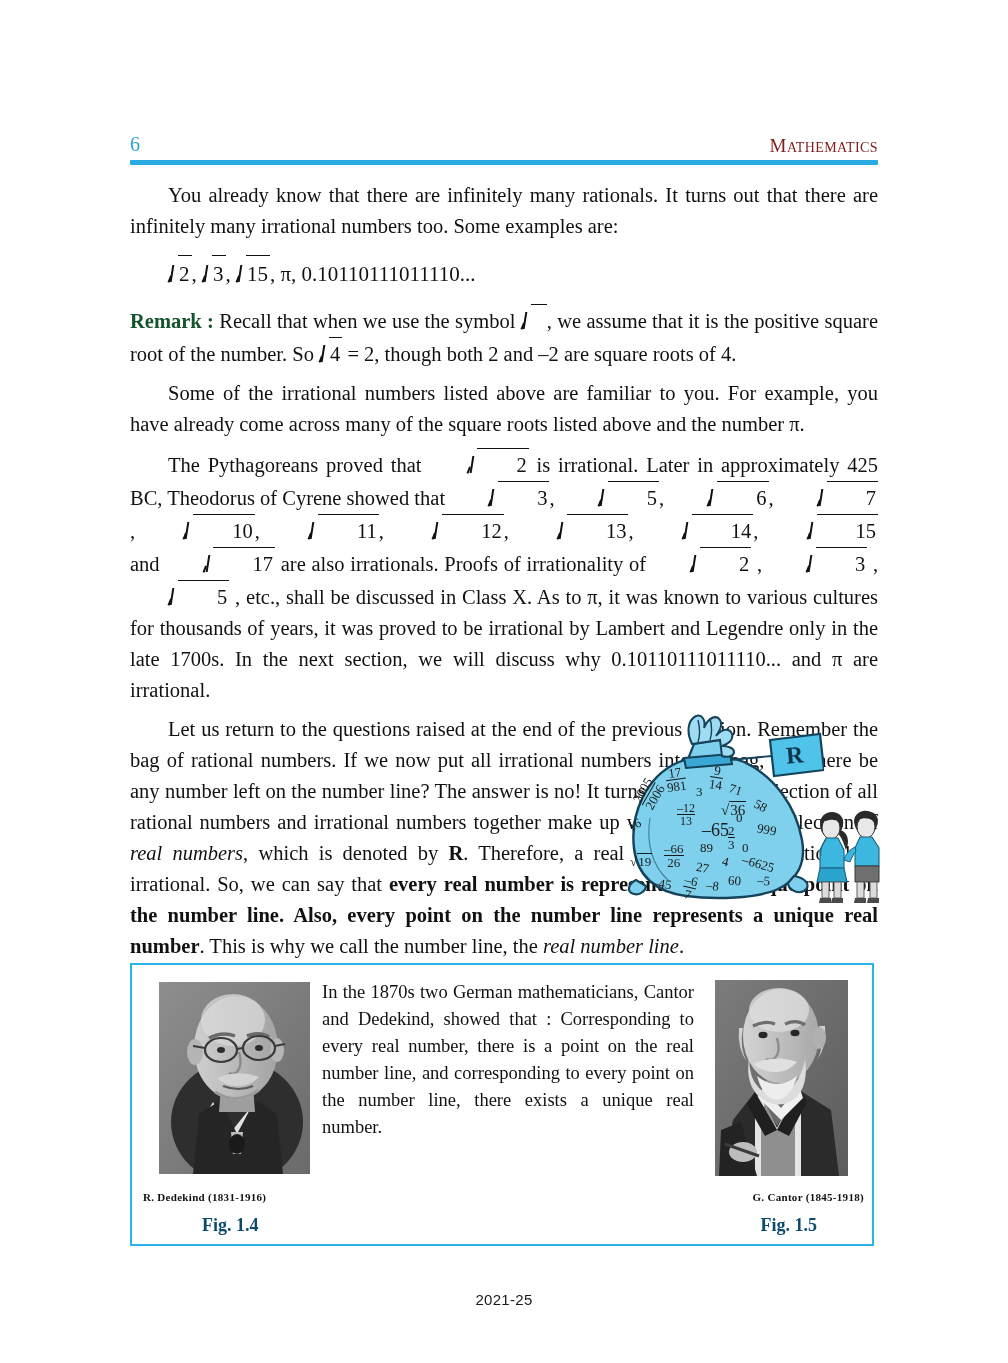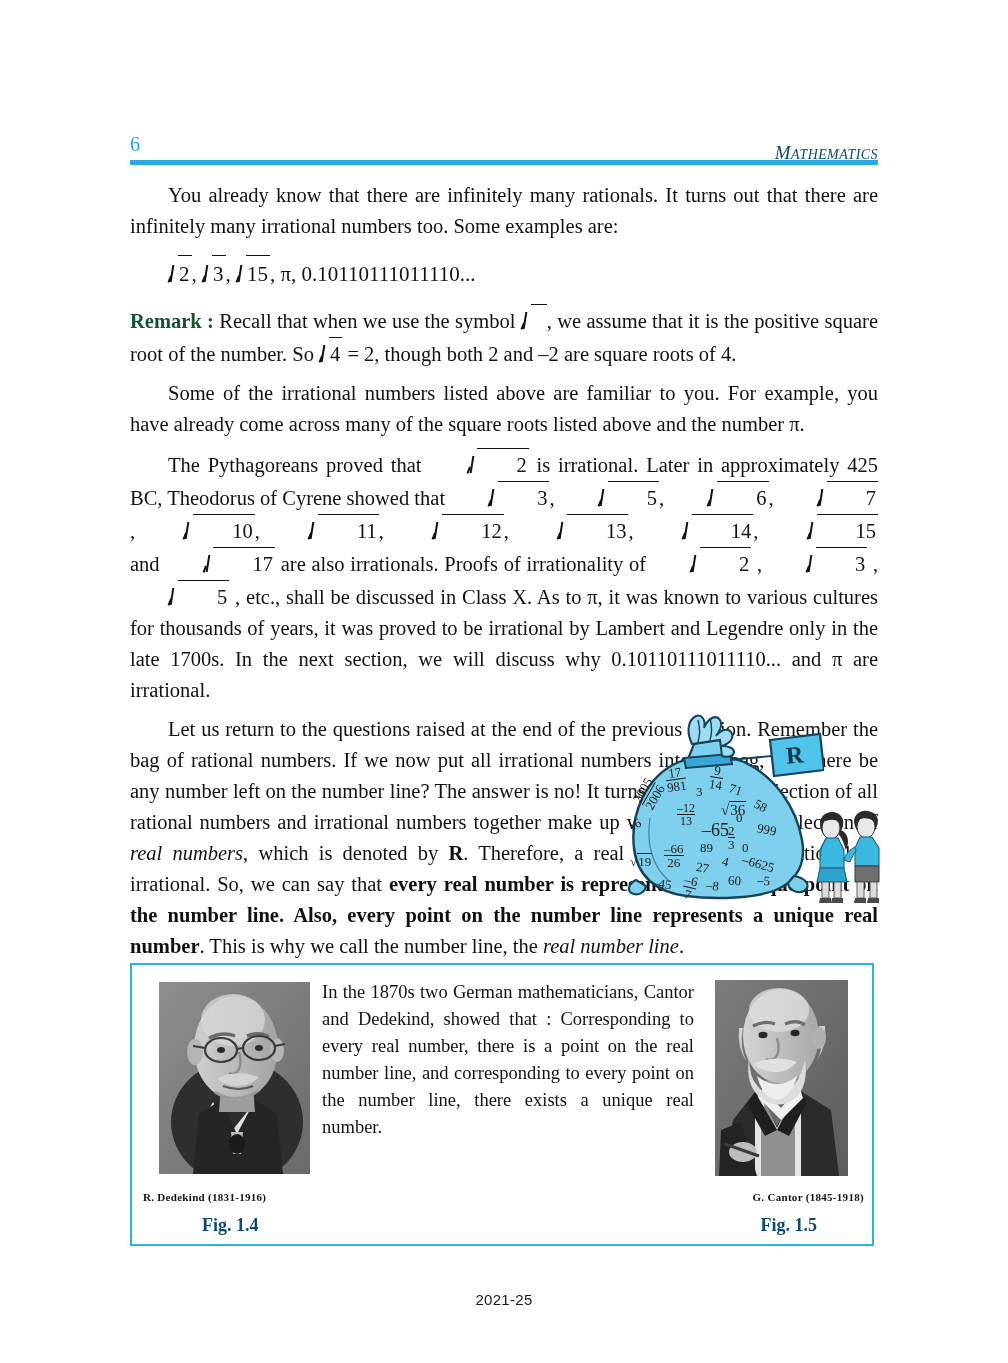--- a/index.html
+++ b/index.html
@@ -34,26 +34,25 @@
     position: absolute;
     left: 0;
     top: 0;
     font-size: 20px;
     color: #29a3dc;
     font-family: "Liberation Serif", serif;
   }
   .pg-subject {
     position: absolute;
     right: 0;
-    top: 9px;
-    color: #0c4a6e;
+    top: 2px;
+    color: #7f1d1d;
     font-family: "Liberation Serif", serif;
     font-size: 14px;
     letter-spacing: .4px;
-    font-style: italic;
   }
   .pg-subject .cap { font-size: 19px; }
   .hrule {
     position: absolute;
     left: 0;
     right: 0;
     top: 27px;
     height: 5px;
     background: #29abe2;
     border-radius: 1px;

